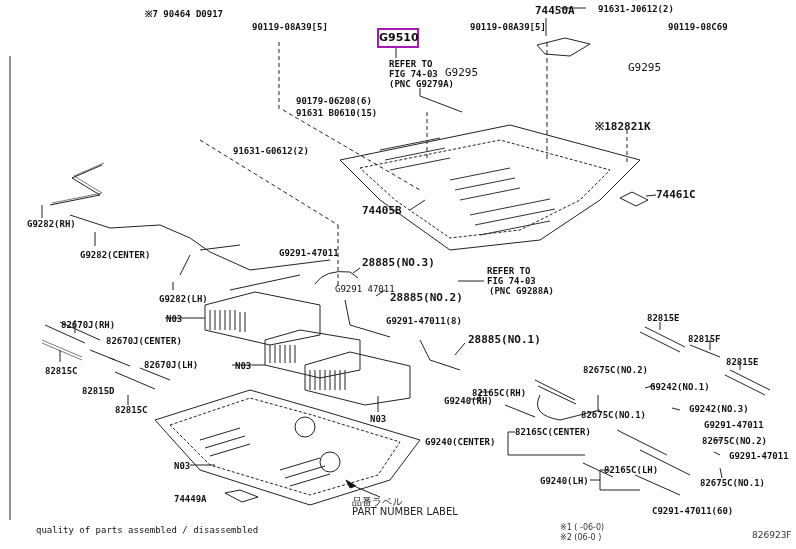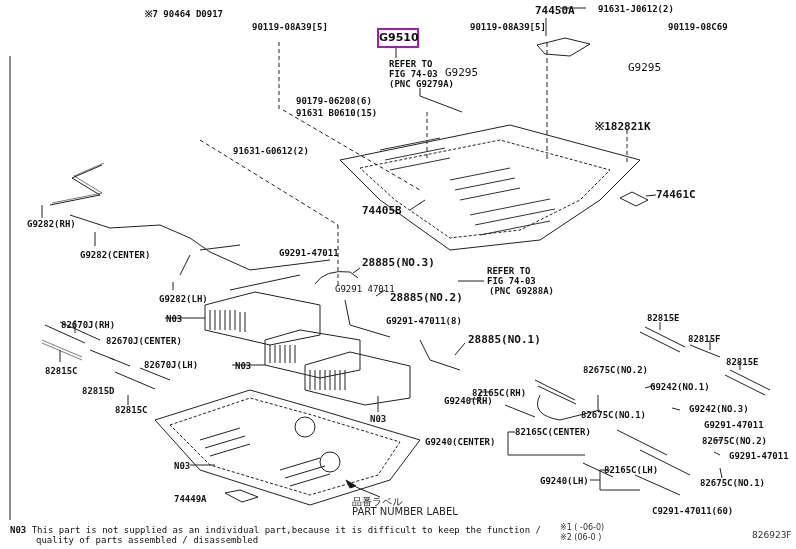--- a/index.html
+++ b/index.html
@@ -181,21 +181,20 @@
 <div class="lbl" style="left:515px;top:427px;">82165C(CENTER)</div>
 <div class="lbl" style="left:425px;top:437px;">G9240(CENTER)</div>
 <div class="lbl" style="left:702px;top:436px;">82675C(NO.2)</div>
 <div class="lbl thin" style="left:729px;top:451px;">G9291-47011</div>
 <div class="lbl" style="left:604px;top:465px;">82165C(LH)</div>
 <div class="lbl" style="left:540px;top:476px;">G9240(LH)</div>
 <div class="lbl" style="left:700px;top:478px;">82675C(NO.1)</div>
 <div class="lbl thin" style="left:652px;top:506px;">C9291-47011(60)</div>
 
 <div class="note">
-  <div><b>N03</b> <span>This part is not supplied as an individual part,because it is difficult to keep the function /</span></div>
   <div style="padding-left:26px;">quality of parts assembled / disassembled</div>
 </div>
 
 <div class="legend">
   <div>※1 (      -06-0)</div>
   <div>※2 (06-0        )</div>
 </div>
 <div class="figid">826923F</div>
 
 </body></html>

